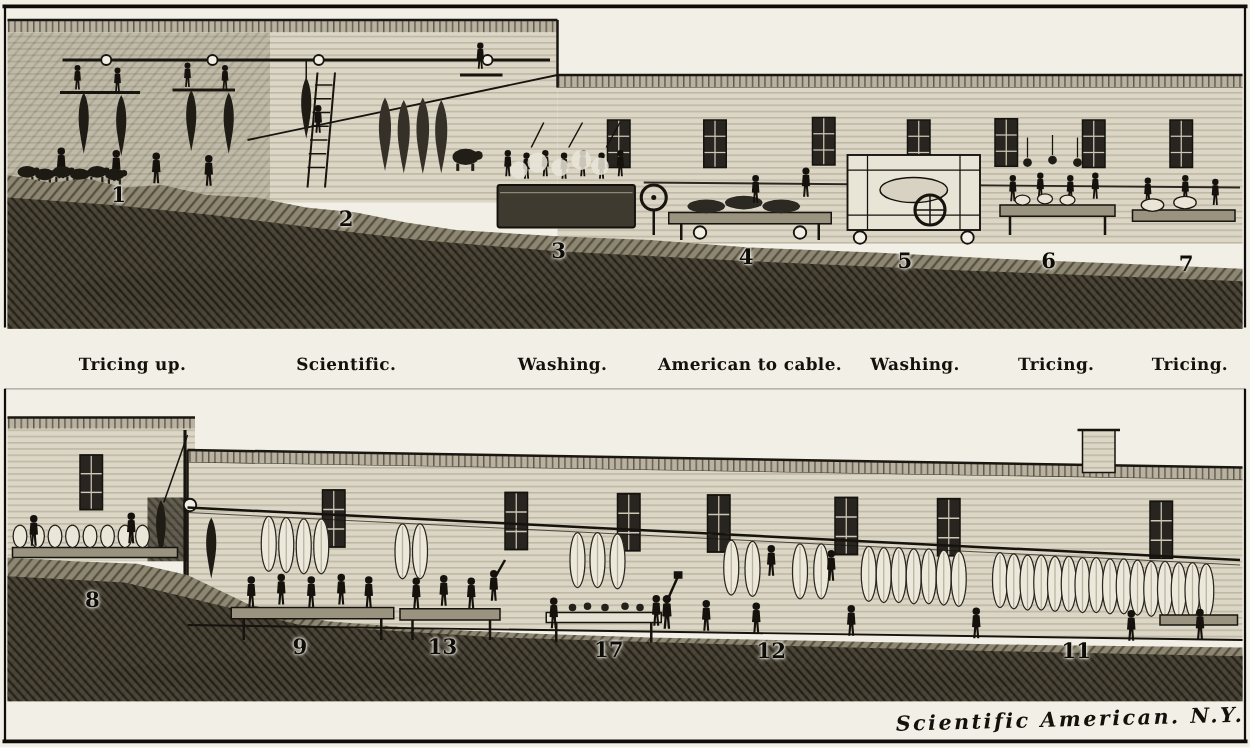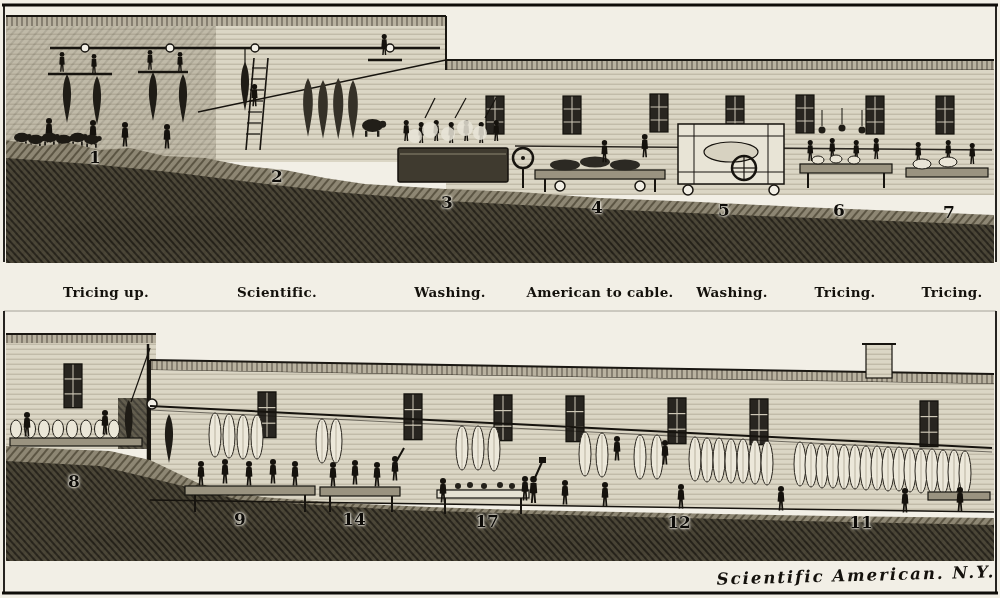--- a/index.html
+++ b/index.html
@@ -375,19 +375,19 @@
   <span class="caption" style="left:106px">Tricing up.</span>
   <span class="caption" style="left:277px">Scientific.</span>
   <span class="caption" style="left:450px">Washing.</span>
   <span class="caption" style="left:600px">American to cable.</span>
   <span class="caption" style="left:732px">Washing.</span>
   <span class="caption" style="left:845px">Tricing.</span>
   <span class="caption" style="left:952px">Tricing.</span>
 
   <span class="num" style="left:74px;top:481px">8</span>
   <span class="num" style="left:240px;top:519px">9</span>
-  <span class="num" style="left:354px;top:519px">14</span>
+  <span class="num" style="left:354px;top:519px">13</span>
   <span class="num" style="left:487px;top:521px">17</span>
-  <span class="num" style="left:679px;top:522px">12</span>
+  <span class="num" style="left:617px;top:522px">12</span>
   <span class="num" style="left:861px;top:522px">11</span>
 
   <span class="signature">Scientific American. N.Y.</span>
 </div>
 
 </body></html>

